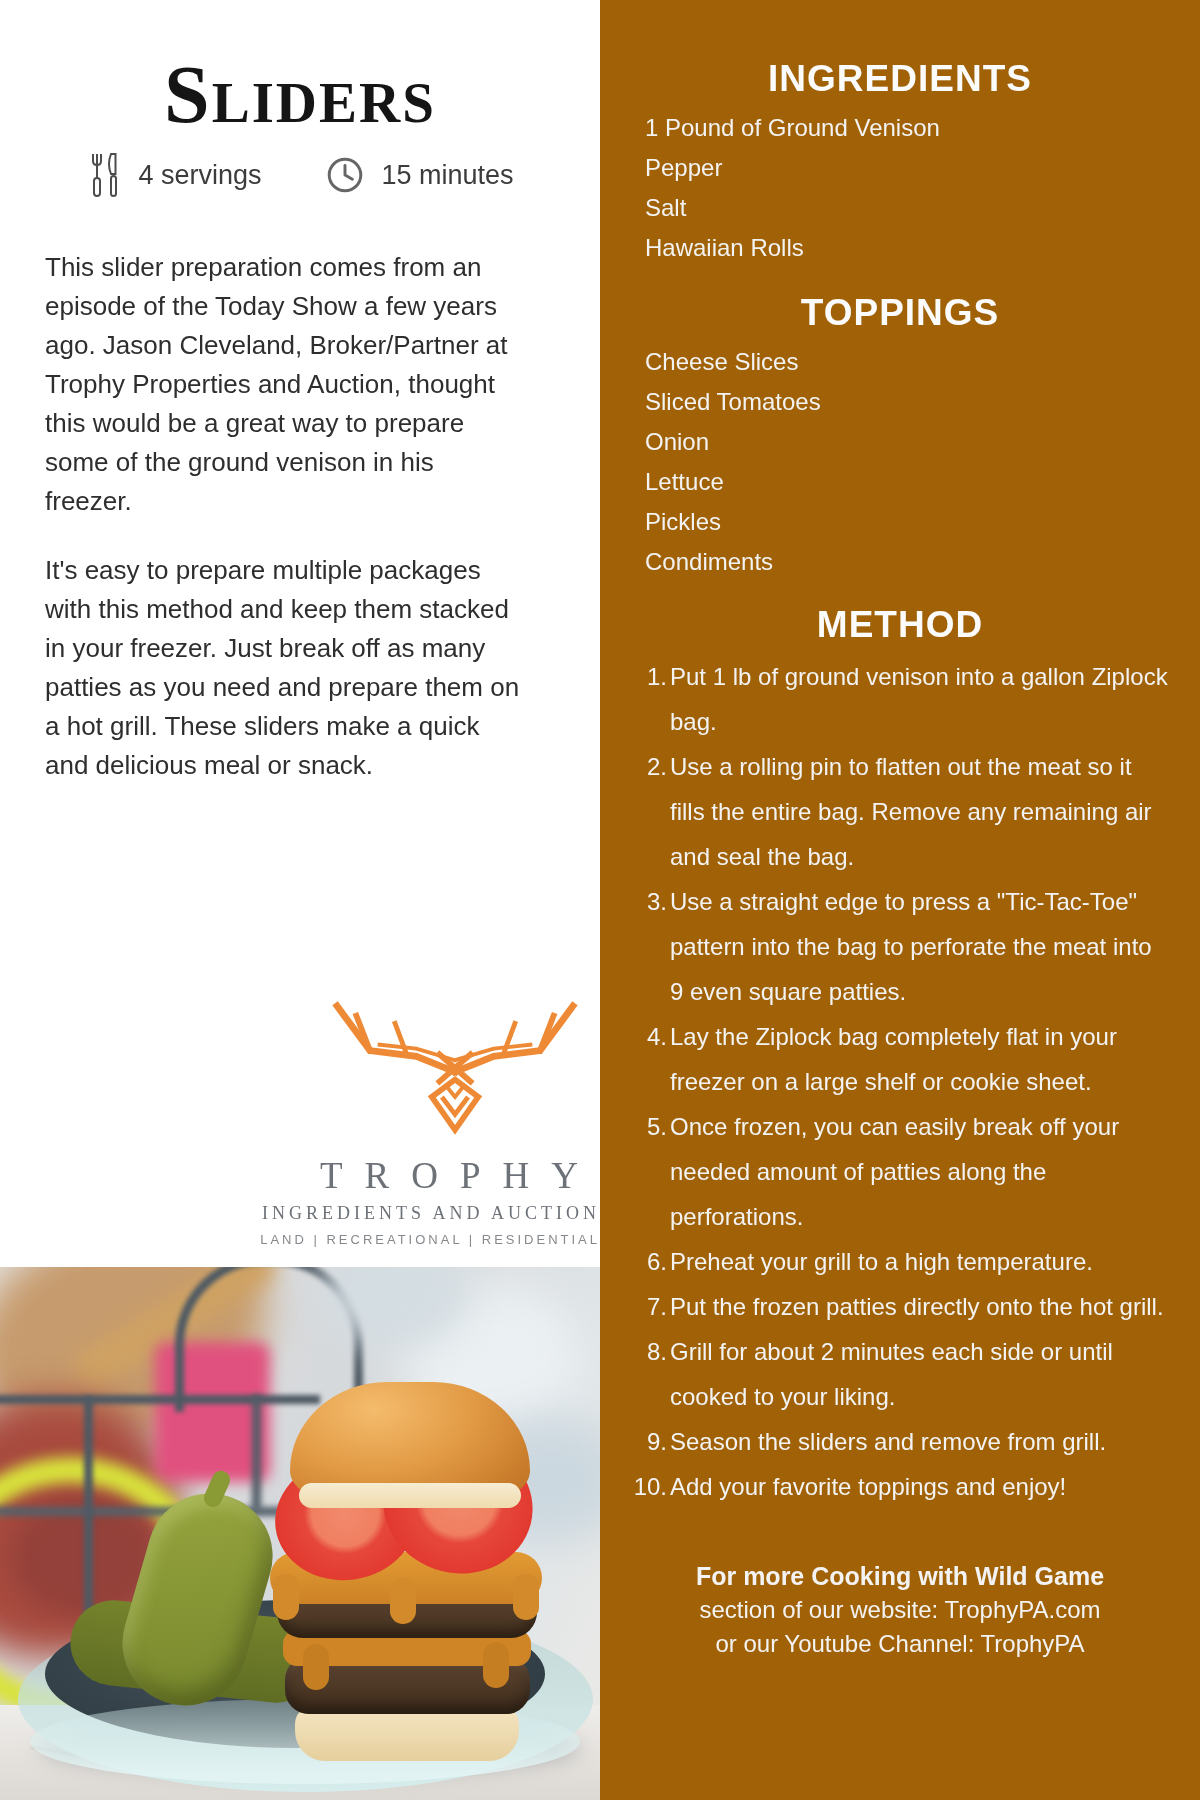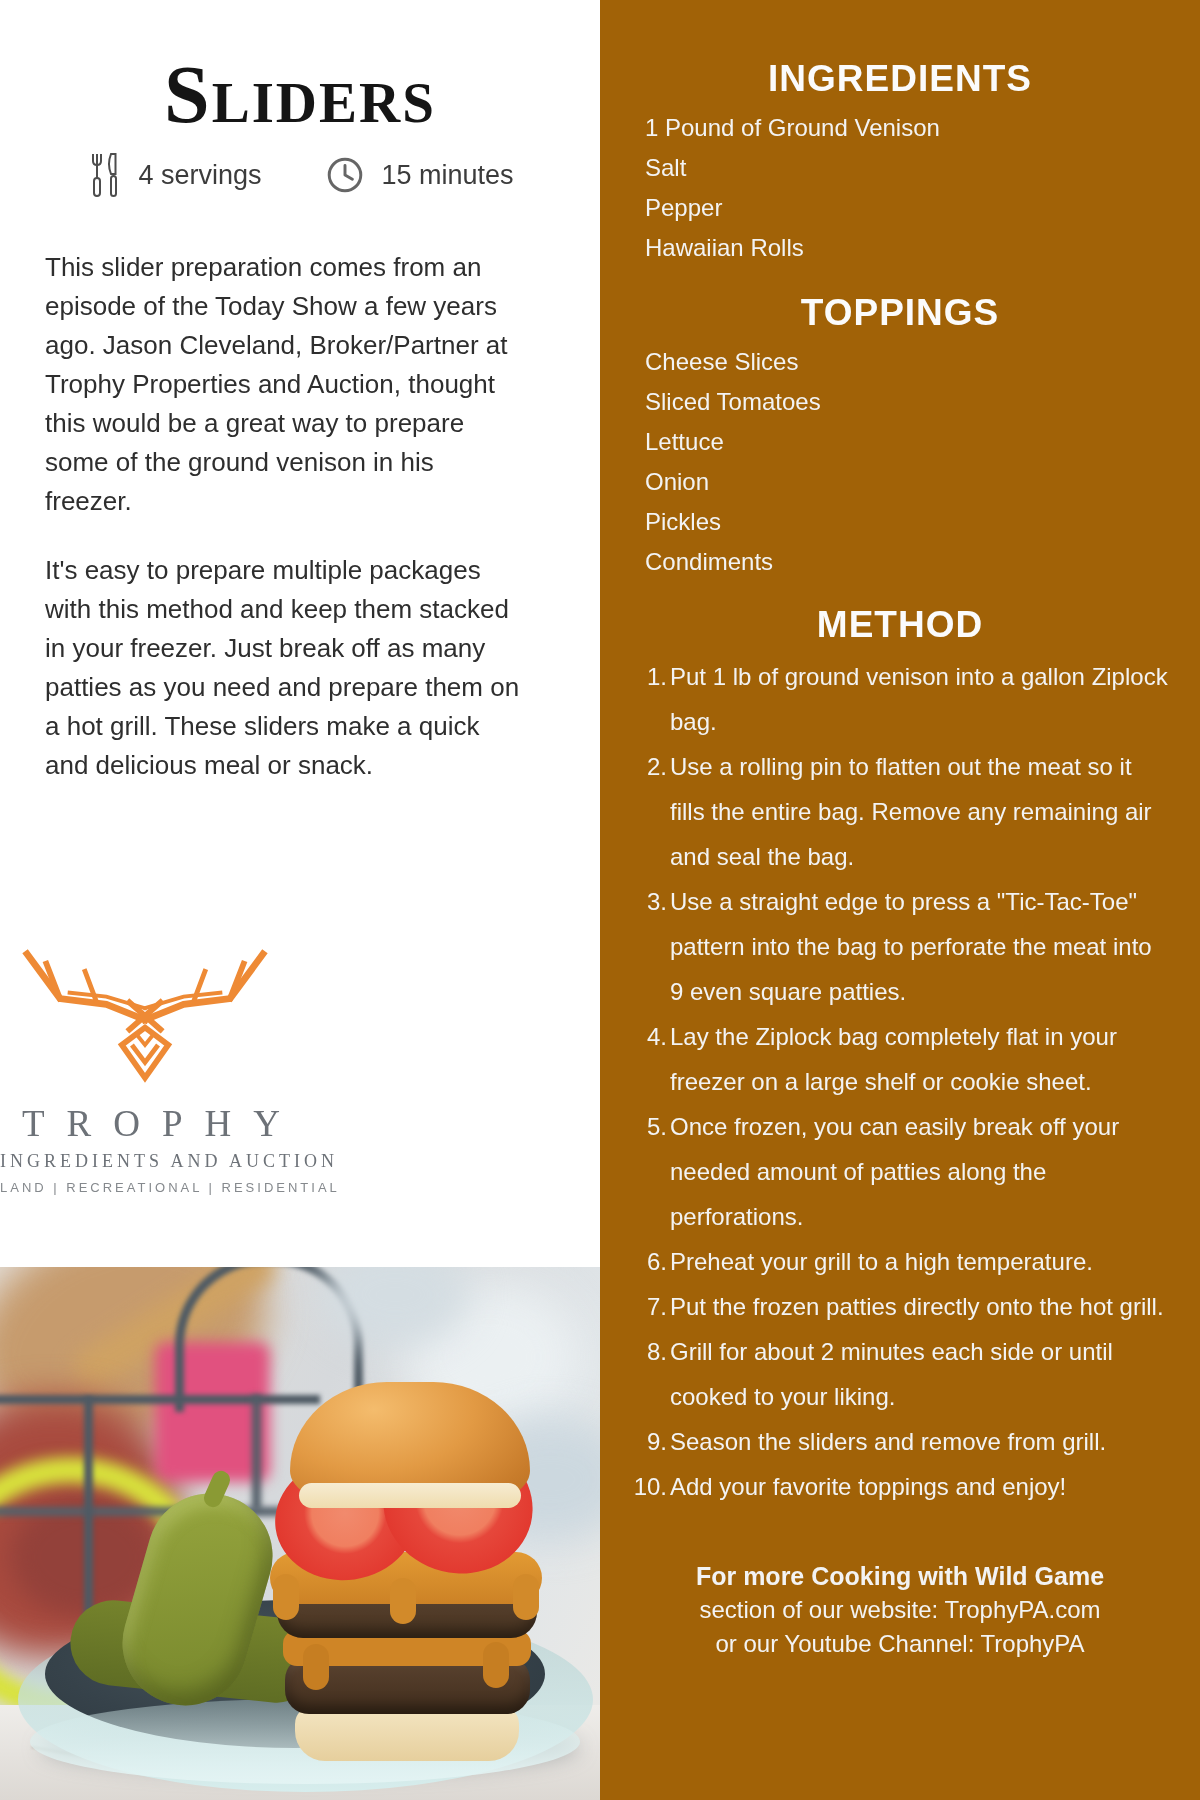--- a/index.html
+++ b/index.html
@@ -11,21 +11,21 @@
     font-family:"Liberation Serif",serif;font-variant:small-caps;font-weight:600;
     font-size:82px;letter-spacing:2px;color:#151515;margin:0;}
   .meta-row{position:absolute;top:152px;left:0;width:100%;display:flex;
     justify-content:center;align-items:center;gap:64px;color:#3c3c3c;font-size:27px;}
   .meta-item{display:flex;align-items:center;gap:16px;}
   .meta-item svg{display:block;}
   .intro{position:absolute;top:248px;left:45px;width:478px;color:#2e2e2e;
     font-size:26px;line-height:39px;}
   .intro p{margin:0 0 30px 0;}
   
-  .logo{position:absolute;top:944px;left:0;width:100%;text-align:left;}
+  .logo{position:absolute;top:996px;left:0;width:100%;text-align:right;}
   .logo-name{font-family:"Liberation Serif",serif;font-size:37px;letter-spacing:22px;
     color:#6d7278;margin-top:14px;padding-left:22px;}
   .logo-sub{font-family:"Liberation Serif",serif;font-size:18px;letter-spacing:4px;
     color:#6d7278;margin-top:6px;}
   .logo-tag{font-size:13px;letter-spacing:3px;color:#85898d;margin-top:8px;}
   
   .photo{position:absolute;top:1267px;left:0;width:600px;height:533px;overflow:hidden;
     background:linear-gradient(115deg,#e3ded8 0%,#d6d9dc 45%,#e0e5e8 75%,#eceae6 100%);}
   .photo div{position:absolute;}
   .ph-tan{left:-30px;top:-40px;width:300px;height:210px;background:#c69b6d;border-radius:50%;
@@ -199,31 +199,31 @@
         <div class="patty2"></div>
         <div class="bun-bottom"></div>
       </div>
     </div>
   </div>
 
   <div class="right">
     <h2 class="panel-h">INGREDIENTS</h2>
     <ul class="plain">
       <li>1 Pound of Ground Venison</li>
+      <li>Pepper</li>
       <li>Salt</li>
-      <li>Pepper</li>
       <li>Hawaiian Rolls</li>
     </ul>
 
     <h2 class="panel-h toppings">TOPPINGS</h2>
     <ul class="plain">
       <li>Cheese Slices</li>
       <li>Sliced Tomatoes</li>
+      <li>Onion</li>
       <li>Lettuce</li>
-      <li>Onion</li>
       <li>Pickles</li>
       <li>Condiments</li>
     </ul>
 
     <h2 class="panel-h method">METHOD</h2>
     <ol class="method">
       <li>Put 1 lb of ground venison into a gallon Ziplock bag.</li>
       <li>Use a rolling pin to flatten out the meat so it fills the entire bag. Remove any remaining air and seal the bag.</li>
       <li>Use a straight edge to press a "Tic-Tac-Toe" pattern into the bag to perforate the meat into 9 even square patties.</li>
       <li>Lay the Ziplock bag completely flat in your freezer on a large shelf or cookie sheet.</li>

